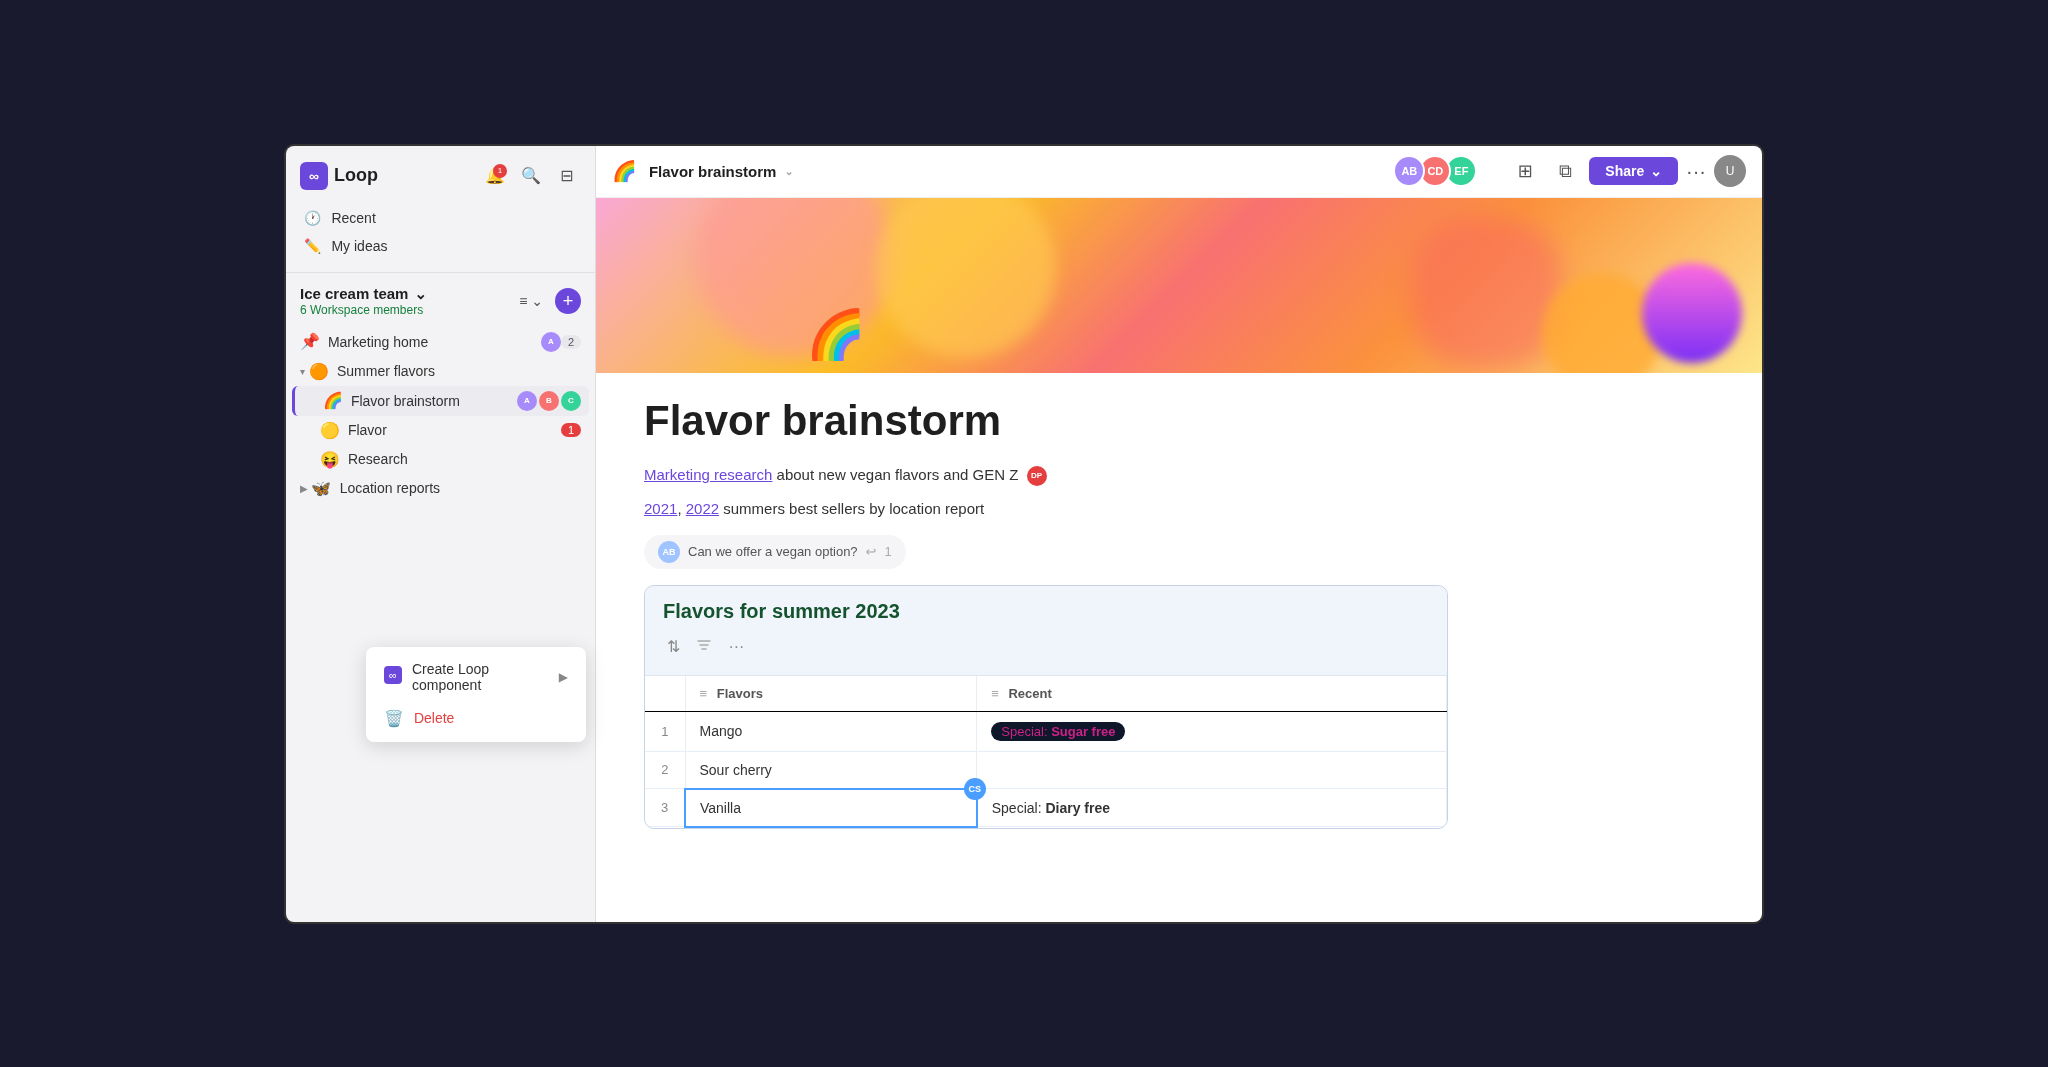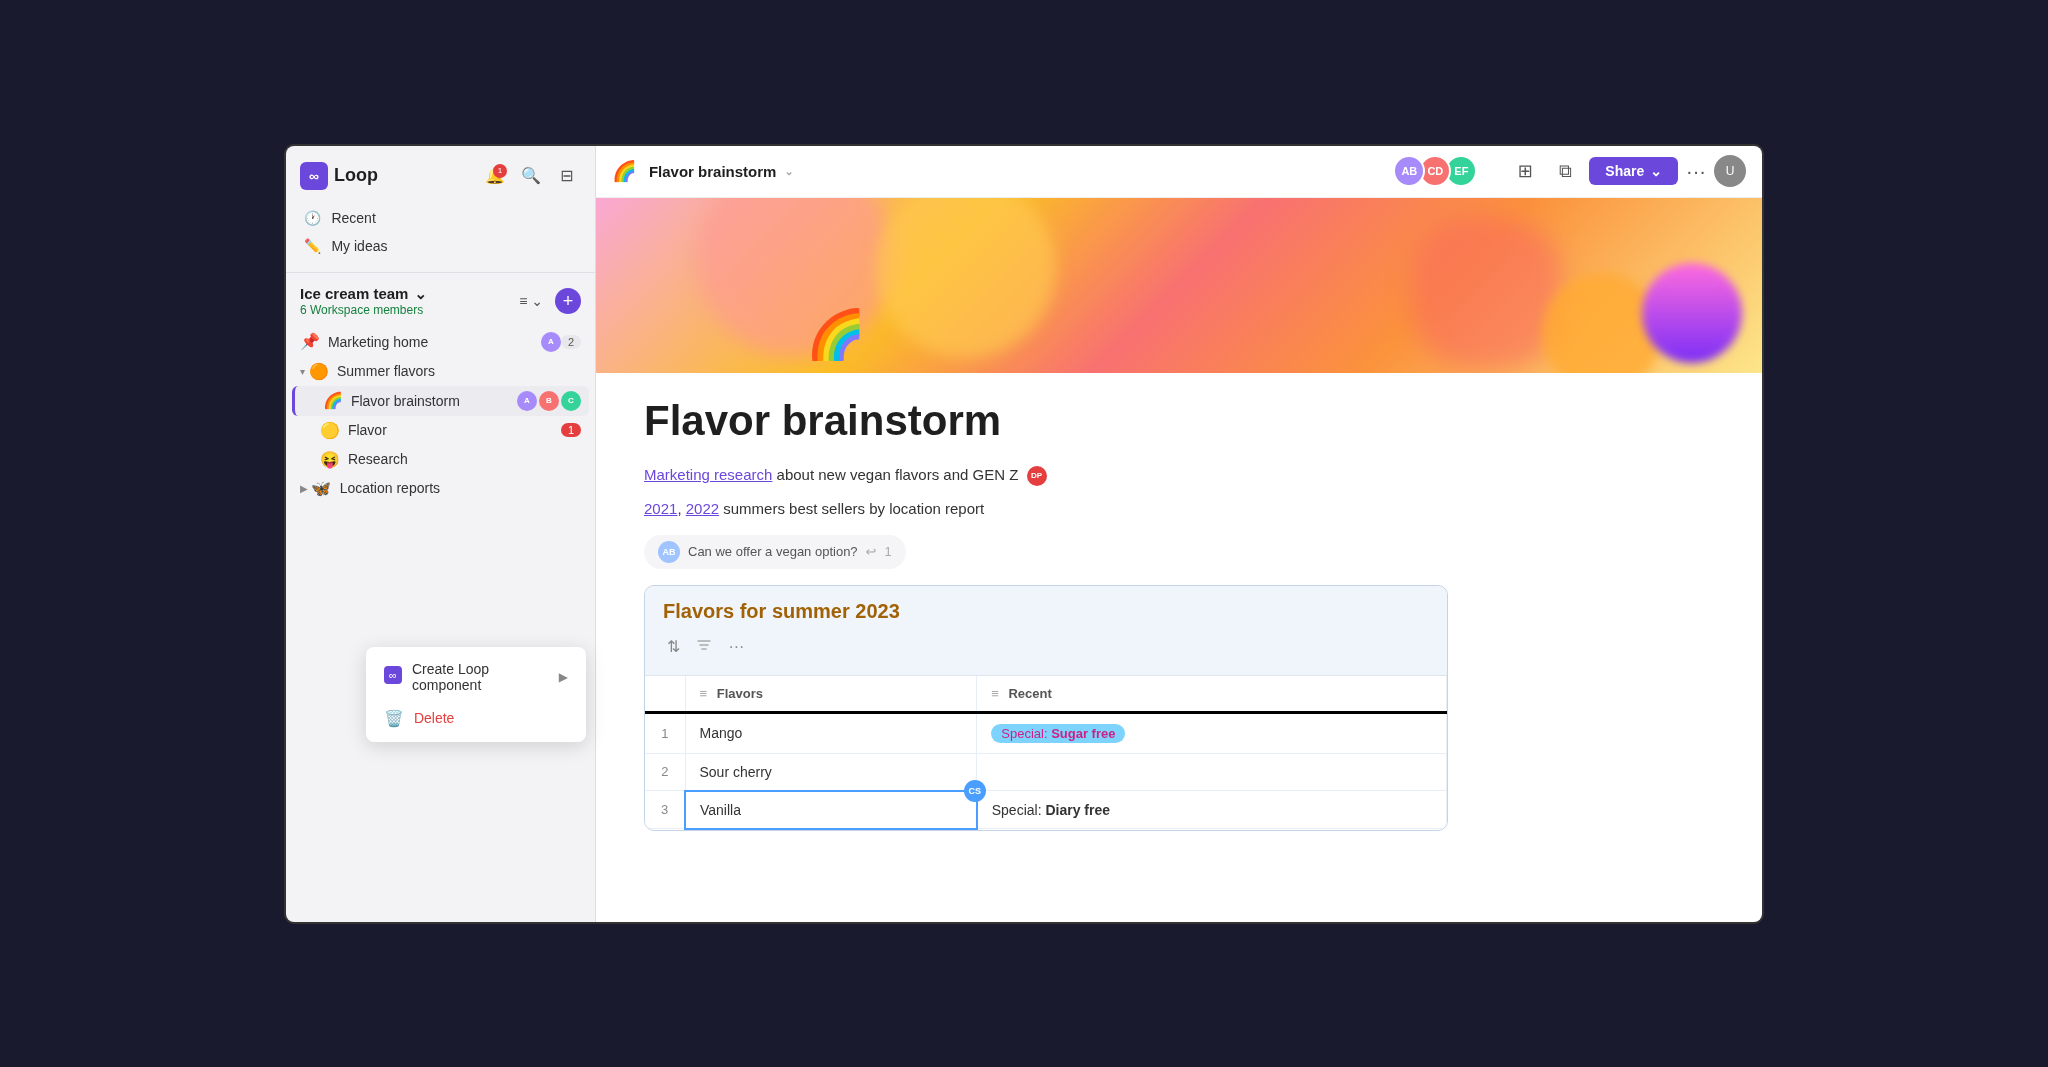--- a/index.html
+++ b/index.html
@@ -395,21 +395,21 @@
       background: #f0f5fb;
       margin-top: 16px;
     }
     .loop-component-header {
       padding: 14px 18px 8px 18px;
       background: #f0f5fb;
     }
     .loop-component-title {
       font-size: 20px;
       font-weight: 700;
-      color: #a16207;
+      color: #14532d;
       margin-bottom: 8px;
     }
     .table-toolbar {
       display: flex;
       align-items: center;
       gap: 8px;
       padding: 4px 0 8px 0;
     }
     .table-toolbar-btn {
       background: transparent;
@@ -427,21 +427,21 @@
     table {
       width: 100%;
       border-collapse: collapse;
     }
     thead th {
       padding: 10px 14px;
       font-size: 13px;
       font-weight: 600;
       color: #555;
       text-align: left;
-      border-bottom: 3px solid #000000;
+      border-bottom: 1px solid #000000;
       border-right: 1px solid #e8eef5;
       background: white;
     }
     thead th:first-child {
       width: 40px;
       text-align: center;
     }
     tbody td {
       padding: 10px 14px;
       font-size: 14px;
@@ -454,21 +454,21 @@
       color: #888;
       font-size: 13px;
     }
     .tag-special {
       display: inline-block;
       padding: 2px 10px;
       border-radius: 12px;
       font-size: 13px;
     }
     .tag-pink {
-      background: #7dd3fc;
+      background: #0f172a;
       color: #cc2288;
     }
     .cell-active {
       border: 2px solid #4a9eff;
       border-radius: 2px;
     }
     .cursor-avatar {
       position: absolute;
       top: -12px;
       right: -10px;

